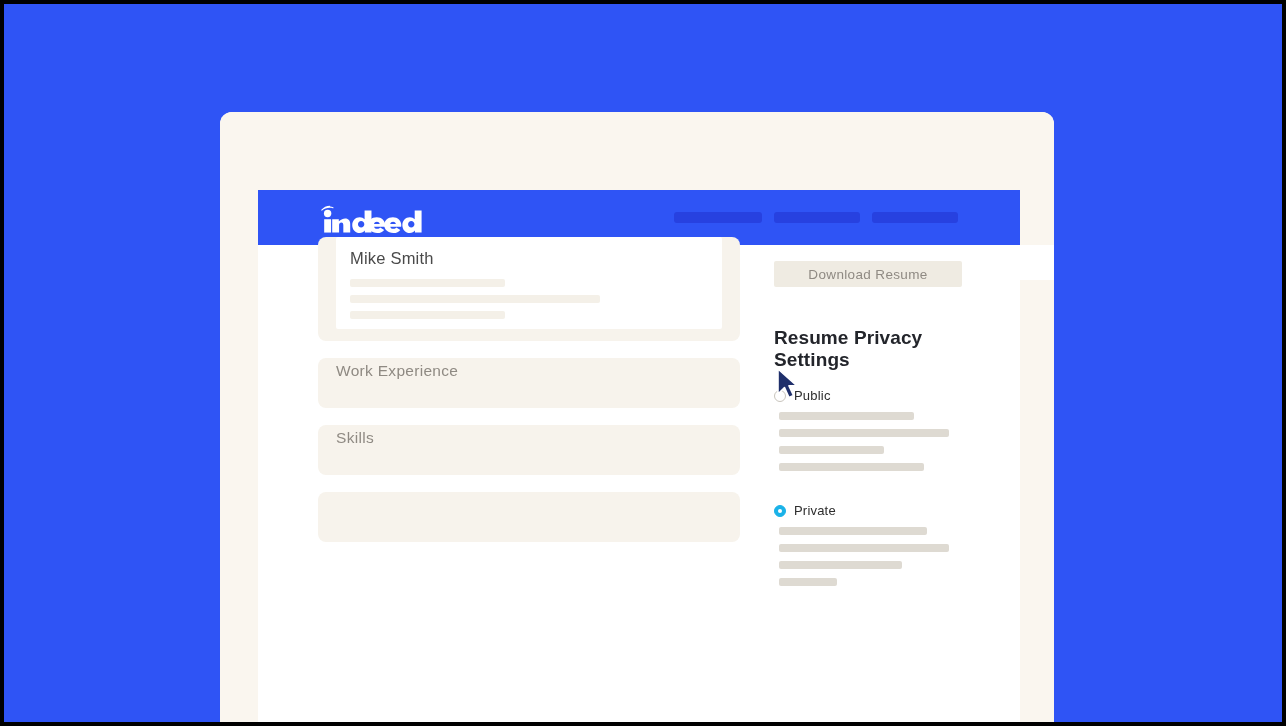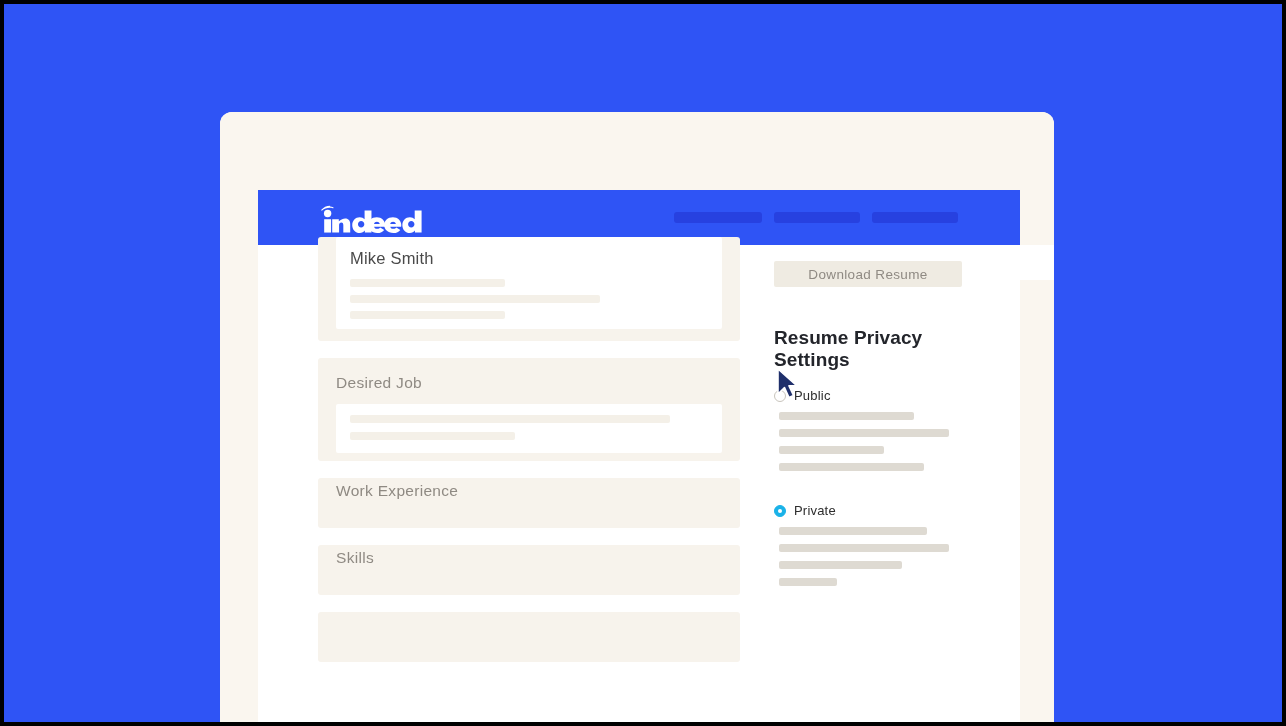--- a/index.html
+++ b/index.html
@@ -87,21 +87,21 @@
   }
 
   
   #resume-column{
     position:absolute;
     left:60px; top:-8px;
     width:422px;
   }
   .resume-card{
     background:#f7f3ec;
-    border-radius:3px;
+    border-radius:8px;
     position:relative;
   }
   .card-title{
     color:#8f8a83;
     font-size:15.5px;
     letter-spacing:.3px;
   }
   .card-inner{
     background:#ffffff;
     border-radius:2px;
@@ -261,29 +261,20 @@
         <div class="card-inner">
           <div id="profile-name">Mike Smith</div>
           <div id="profile-skels">
             <div class="skel" style="width:155px"></div>
             <div class="skel" style="width:250px"></div>
             <div class="skel" style="width:155px"></div>
           </div>
         </div>
       </div>
 
-      <div class="resume-card" id="card-desired">
-        <div class="card-title">Desired Job</div>
-        <div class="card-inner">
-          <div id="desired-skels">
-            <div class="skel" style="width:320px"></div>
-            <div class="skel" style="width:165px"></div>
-          </div>
-        </div>
-      </div>
 
       <div class="resume-card card-simple">
         <div class="card-title">Work Experience</div>
       </div>
 
 
       <div class="resume-card card-simple">
         <div class="card-title">Skills</div>
       </div>
 

